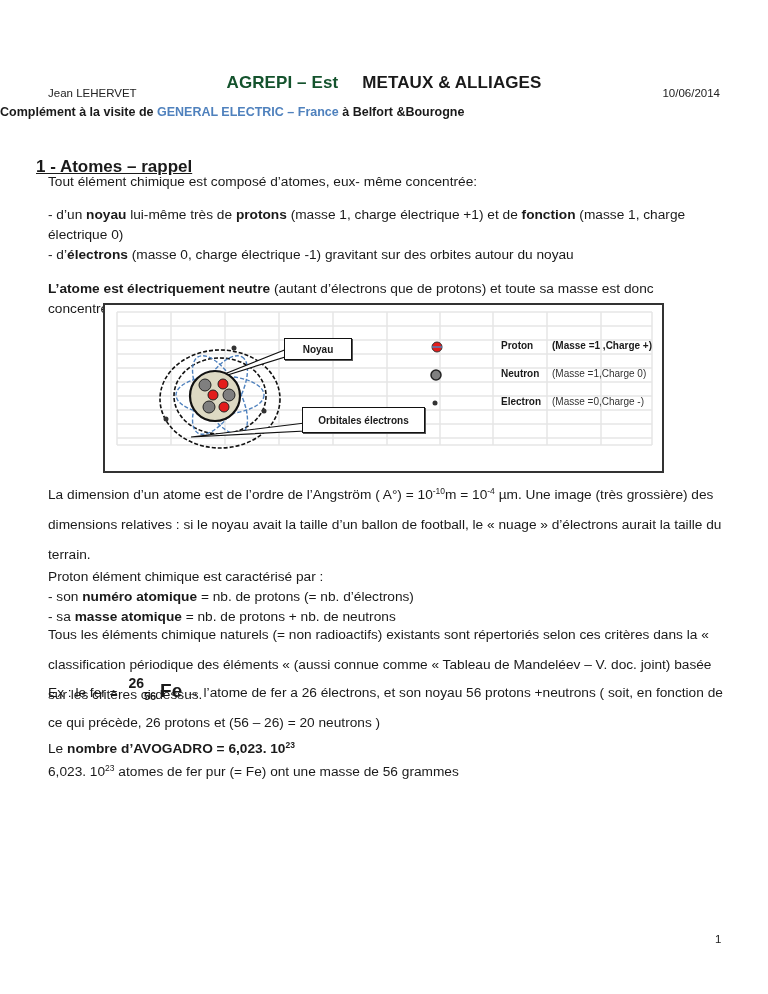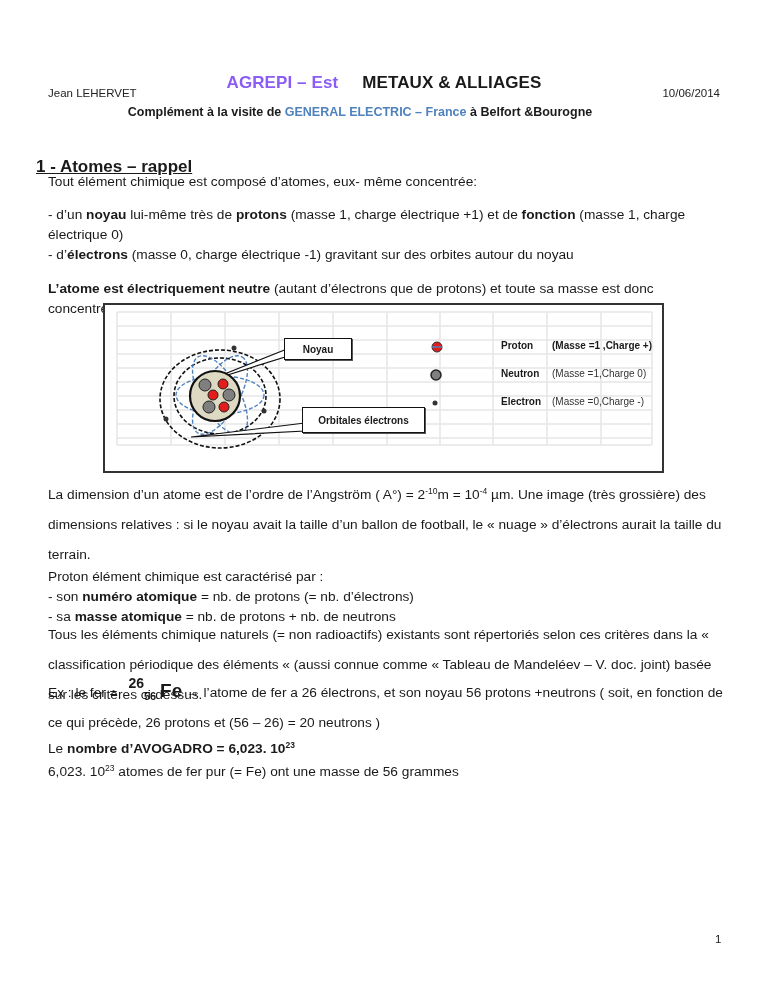--- a/index.html
+++ b/index.html
@@ -1,22 +1,22 @@
 <!DOCTYPE html>
 <html><head>
 <meta charset="utf-8">
 <style>
   html, body { margin:0; padding:0; background:#ffffff; }
   body { width:768px; height:994px; position:relative; overflow:hidden;
          font-family:"Liberation Sans", sans-serif; color:#1a1a1a; }
   .abs { position:absolute; }
   .hdr { font-size:11.5px; color:#222; top:43px;margin-top:44px; }
   .title { top:73px; left:0; width:768px; text-align:center; font-size:17px; font-weight:bold; letter-spacing:0.1px; }
-  .title .red { color:#8b5cf6; margin-right:24px; }
-  .subtitle { top:105px; left:0; width:720px; text-align:center; font-size:12.5px; font-weight:bold; }
+  .title .red { color:#14532d; margin-right:24px; }
+  .subtitle { top:105px; left:0; width:720px; font-size:12.5px; font-weight:bold; }
   .subtitle .blue { color:#4f81bd; }
   .sec { top:140px; left:36px; font-size:17px; font-weight:bold; text-decoration:underline;margin-top:17px; }
   .p { left:48px; width:680px; font-size:13.7px; line-height:20px; color:#1a1a1a; }
   .p b { font-weight:bold; }
   .lh30 { line-height:30px; }
   sup { font-size:8.5px; vertical-align:top; position:relative; top:-4px; }
   .fe-sup { font-size:14px; font-weight:bold; position:relative; top:-9px;margin-left:7px; }
   .fe-sub { font-size:11px; font-weight:bold; position:relative; top:3px; }
   .fe-sym { font-size:19px; font-weight:bold; }
   
@@ -115,21 +115,21 @@
 
   <div class="abs leg" style="left:390px; top:35px"><b>Proton</b></div>
   <div class="abs leg" style="left:441px; top:35px"><b>(Masse =1 ,Charge +)</b></div>
   <div class="abs leg" style="left:390px; top:63px"><b>Neutron</b></div>
   <div class="abs leg" style="left:441px; top:63px; color:#333">(Masse =1,Charge 0)</div>
   <div class="abs leg" style="left:390px; top:91px"><b>Electron</b></div>
   <div class="abs leg" style="left:441px; top:91px; color:#333">(Masse =0,Charge -)</div>
 </div>
 
 <div class="abs p lh30" style="top:480px">
-  <span>La dimension d’un atome est de l’ordre de l’Angström ( A°) = 2</span><sup>-10</sup><span>m = 10</span><sup>-4</sup><span> µm. Une image (très grossière) des dimensions relatives : si le noyau  avait la taille d’un ballon de football, le « nuage » d’électrons aurait la taille du terrain.</span>
+  <span>La dimension d’un atome est de l’ordre de l’Angström ( A°) = 10</span><sup>-10</sup><span>m = 10</span><sup>-4</sup><span> µm. Une image (très grossière) des dimensions relatives : si le noyau  avait la taille d’un ballon de football, le « nuage » d’électrons aurait la taille du terrain.</span>
 </div>
 
 <div class="abs p lh30" style="top:562px">Proton élément chimique est caractérisé par :</div>
 <div class="abs p lh30" style="top:582px">
   <span>- son </span><b>numéro atomique</b><span> = nb. de protons (= nb. d’électrons)</span>
 </div>
 <div class="abs p lh30" style="top:602px">
   <span>- sa </span><b>masse atomique</b><span> = nb. de protons + nb. de neutrons</span>
 </div>
 <div class="abs p lh30" style="top:620px">Tous les éléments chimique naturels (= non radioactifs) existants sont répertoriés selon ces critères dans la « classification périodique des éléments « (aussi connue comme « Tableau de Mandeléev – V. doc. joint) basée sur les critères ci-dessus.</div>

